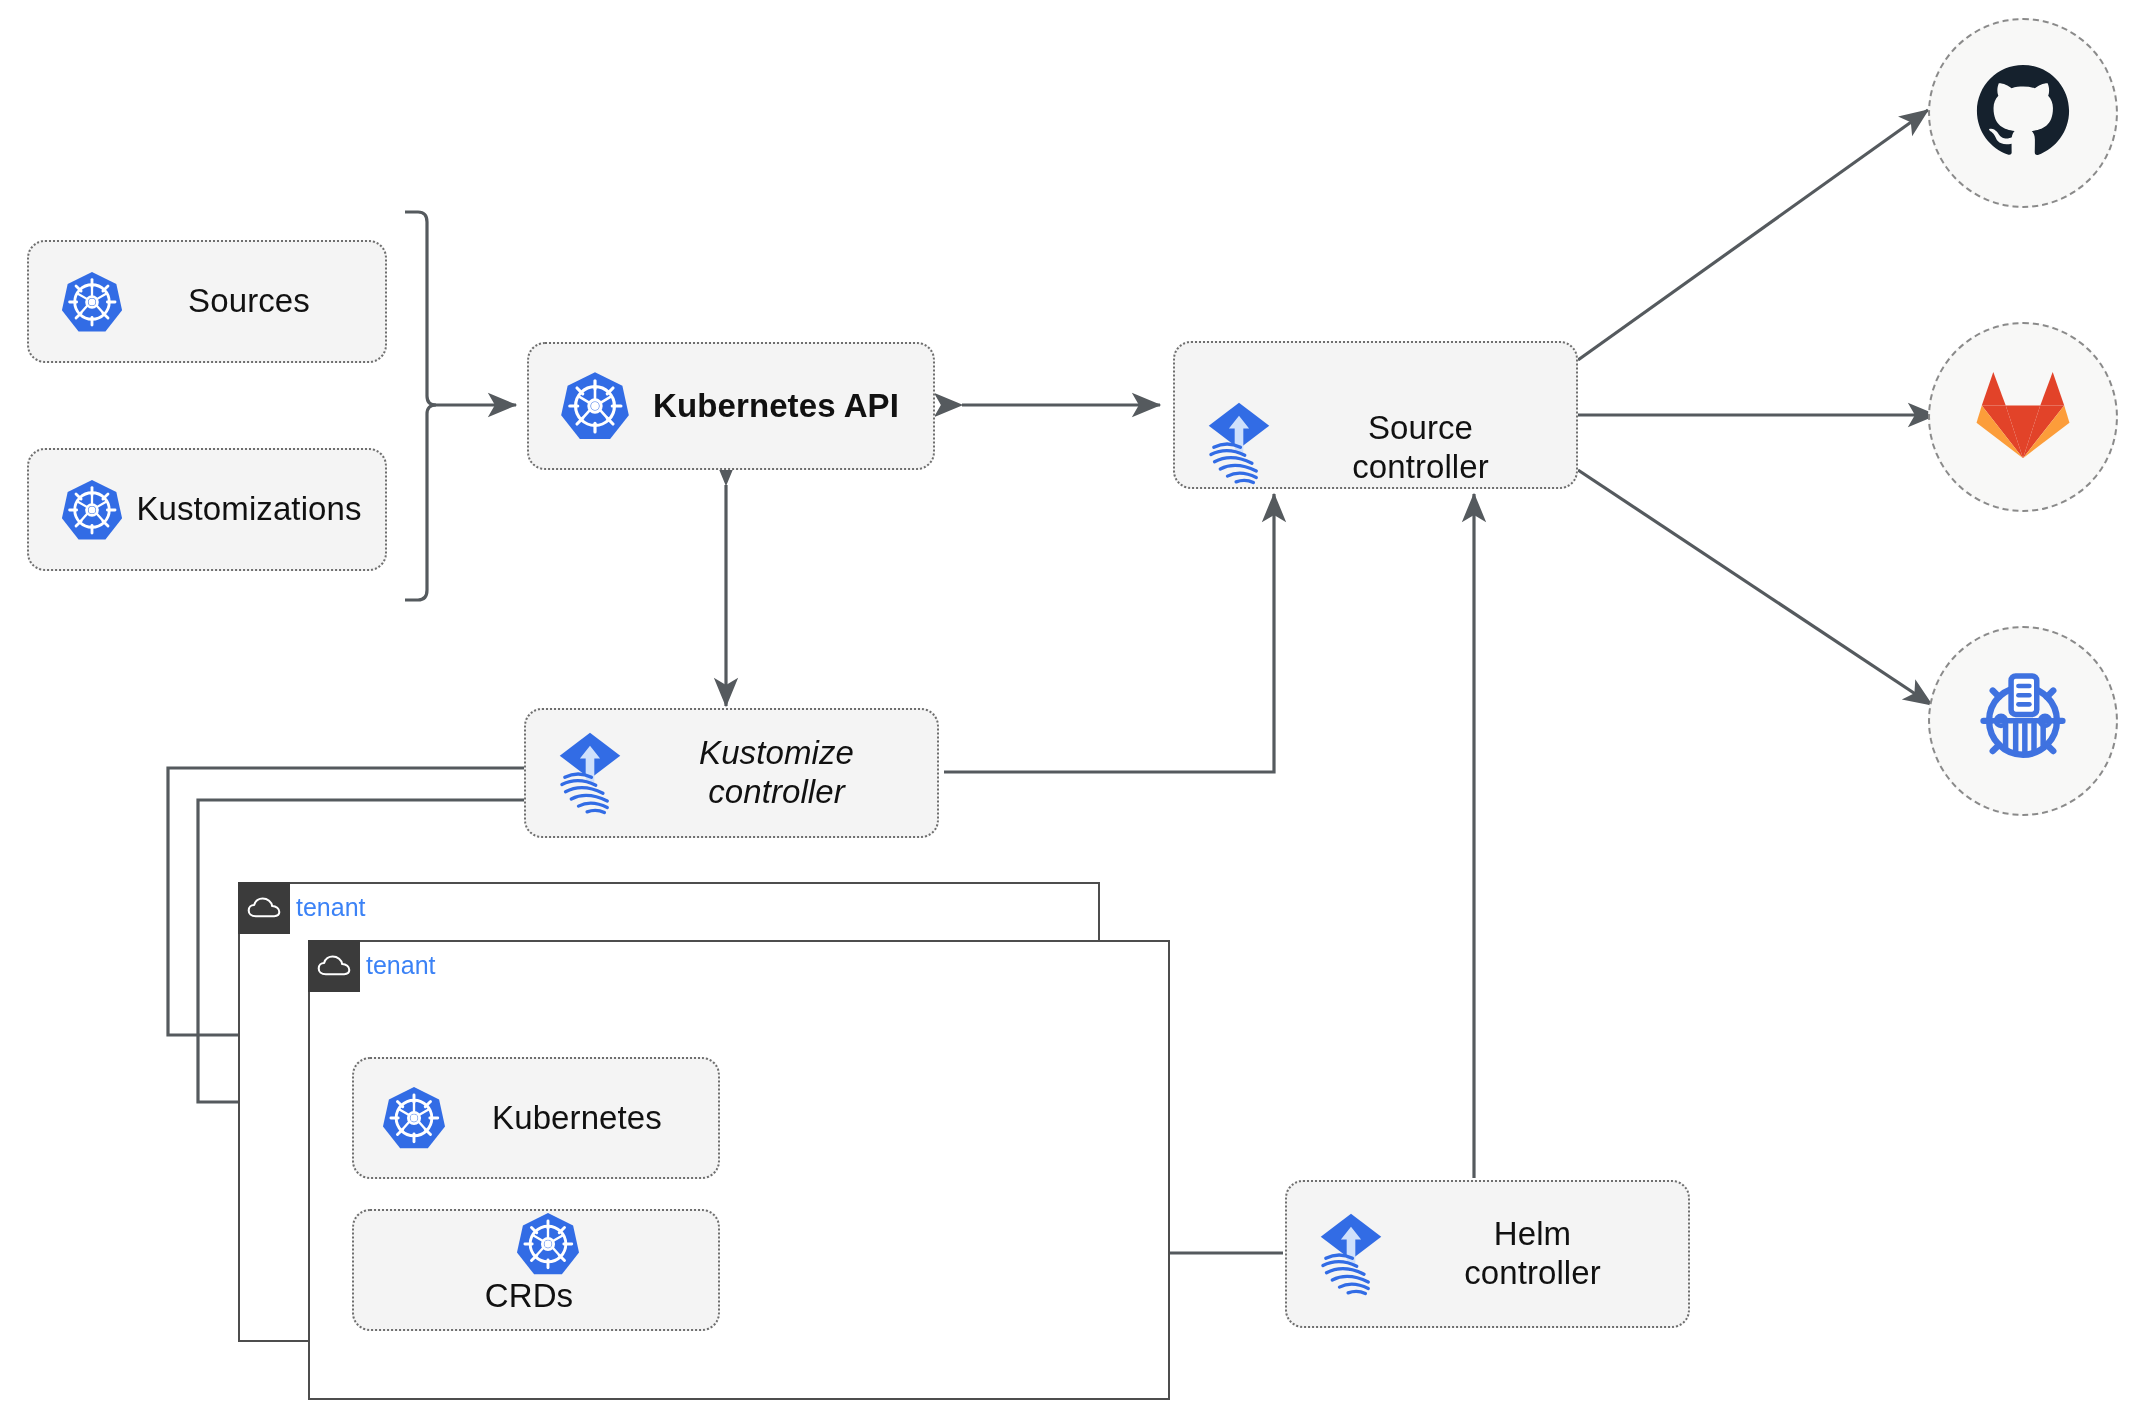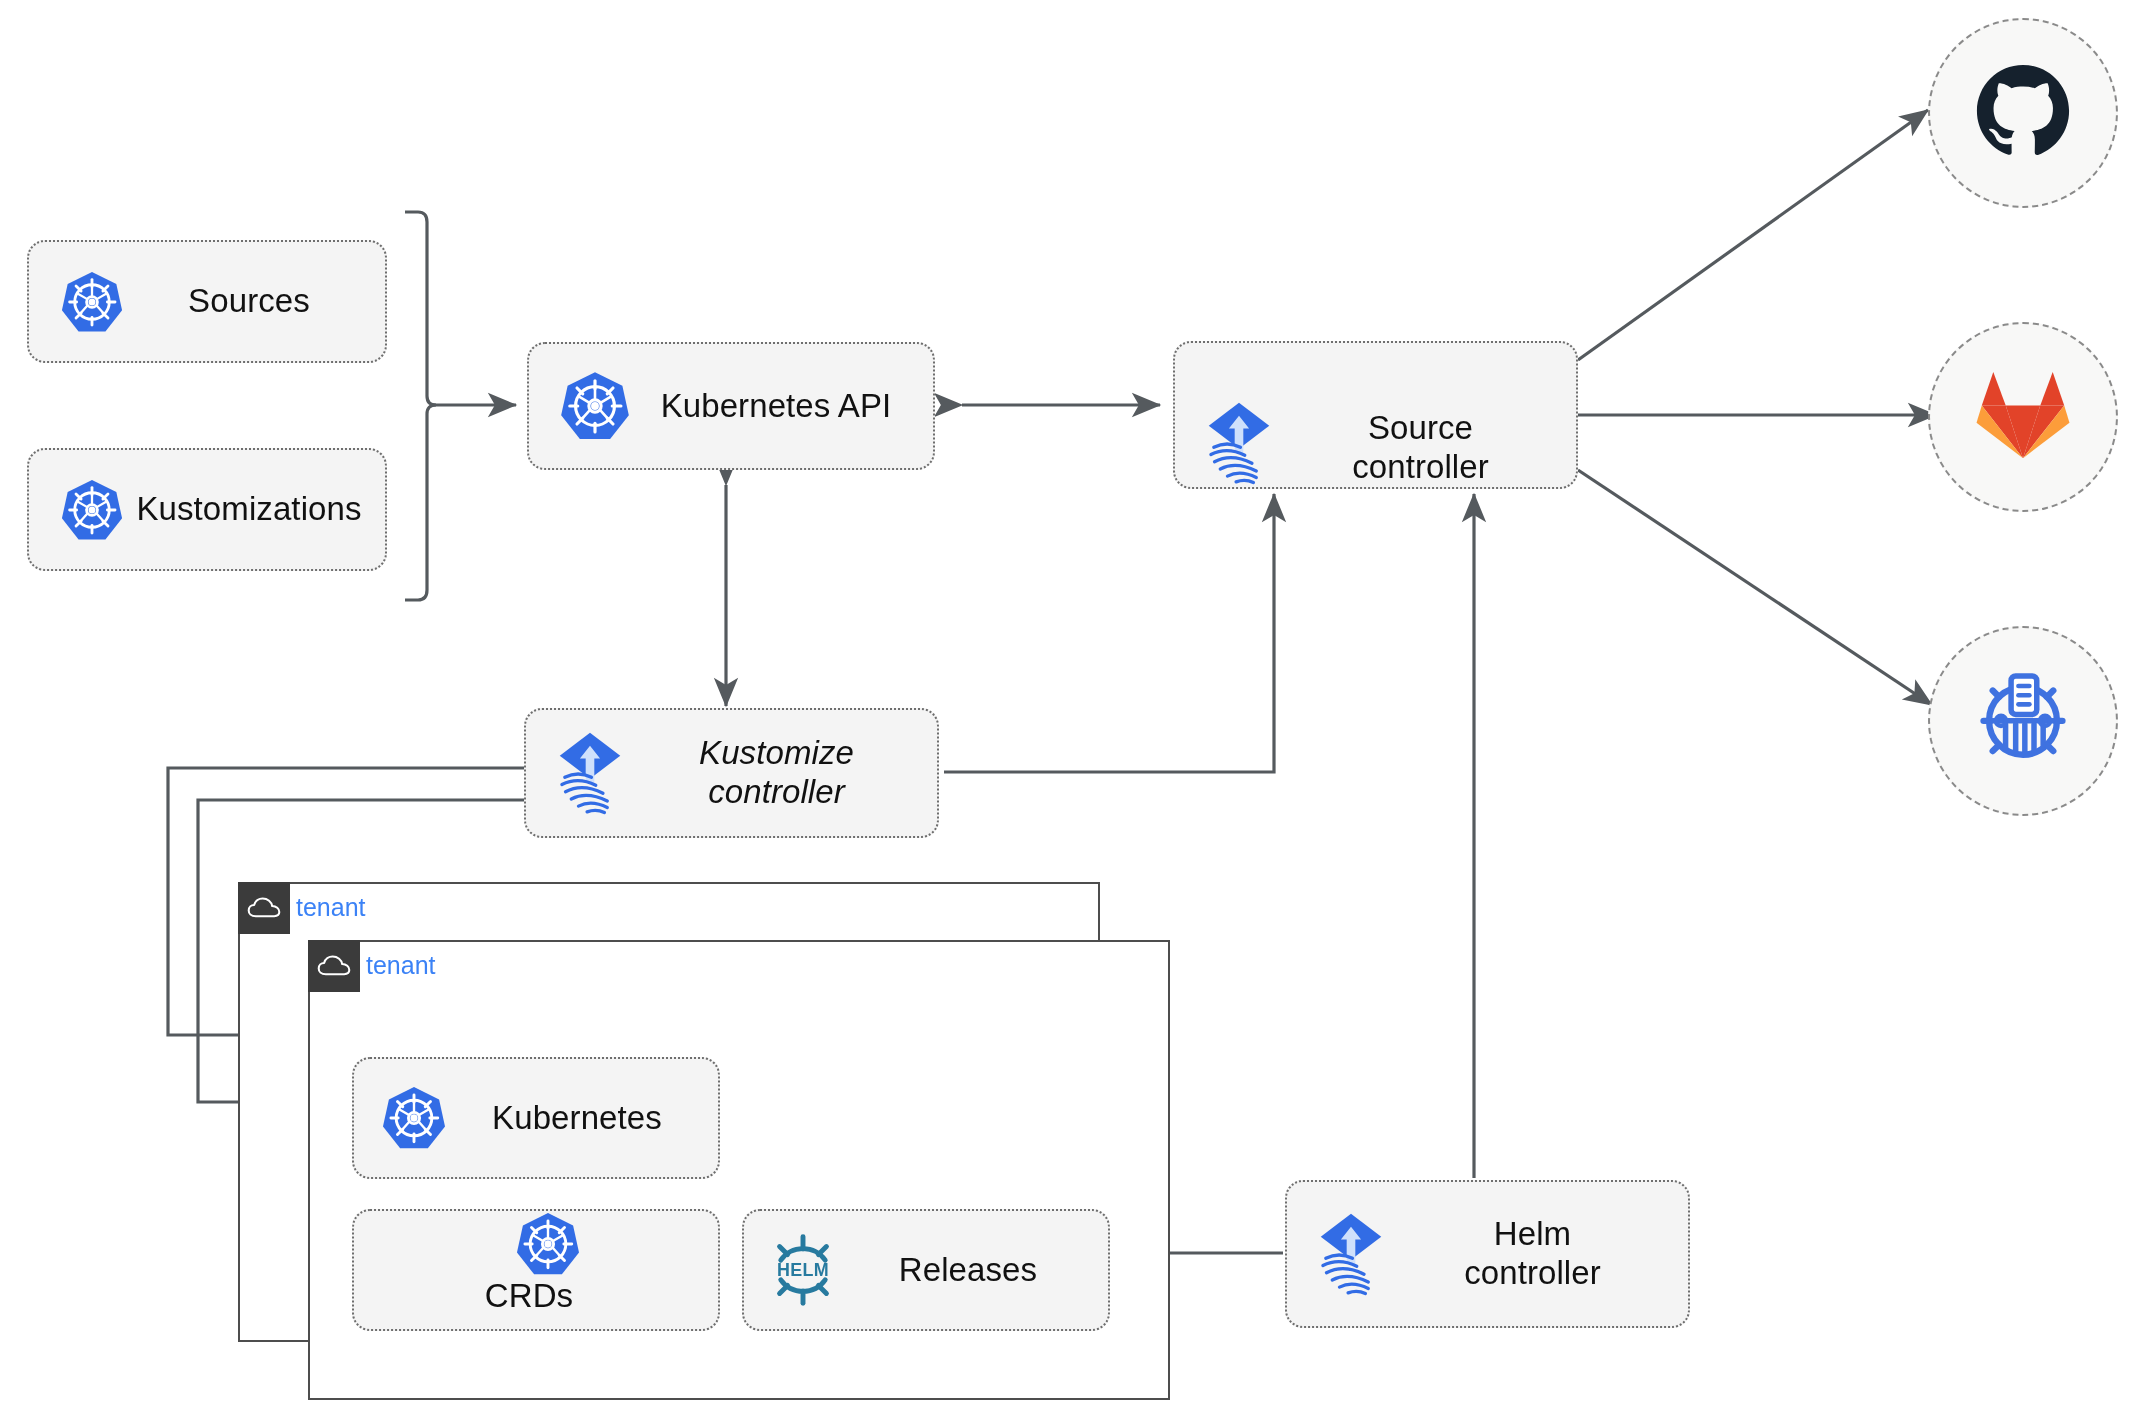--- a/index.html
+++ b/index.html
@@ -222,21 +222,21 @@
 
   <div class="node" style="left:27px;top:240px;width:360px;height:123px;">
     <span class="ico" style="width:70px;margin-left:28px;">
       <svg width="64" height="64">
           <use href="#sym-k8s"></use>
         </svg>
     </span>
     <span class="lbl">Sources</span>
   </div>
 
-  <div class="node" style="left:527px;top:342px;width:408px;height:128px;">
+  <div class="node" style="left:527px;top:342px;width:408px;height:128px;font-weight:bold;">
     <span class="ico" style="width:76px;margin-left:28px;">
       <svg width="72" height="72">
           <use href="#sym-k8s"></use>
         </svg>
     </span>
     <span class="lbl">Kubernetes API</span>
   </div>
 
   <div class="node" style="left:1173px;top:341px;width:405px;height:148px;align-items:flex-end;">
     <span class="ico" style="width:80px;margin-left:24px;">
@@ -297,28 +297,20 @@
 
     <div class="node" style="left:42px;top:267px;width:368px;height:122px;flex-direction:column;">
       <span class="ico" style="width:72px;margin-left:24px;">
         <svg width="66" height="66">
             <use href="#sym-k8s"></use>
           </svg>
       </span>
       <span class="lbl">CRDs</span>
     </div>
 
-    <div class="node" style="left:432px;top:267px;width:368px;height:122px;">
-      <span class="ico" style="width:78px;margin-left:20px;">
-        <svg width="74" height="74">
-            <use href="#sym-helm"></use>
-          </svg>
-      </span>
-      <span class="lbl">Releases</span>
-    </div>
   </div>
 
   <div class="circle" style="left:1928px;top:18px;width:190px;height:190px;">
     <span>
       <svg width="96" height="96">
           <use href="#sym-github"></use>
         </svg>
     </span>
   </div>
 

